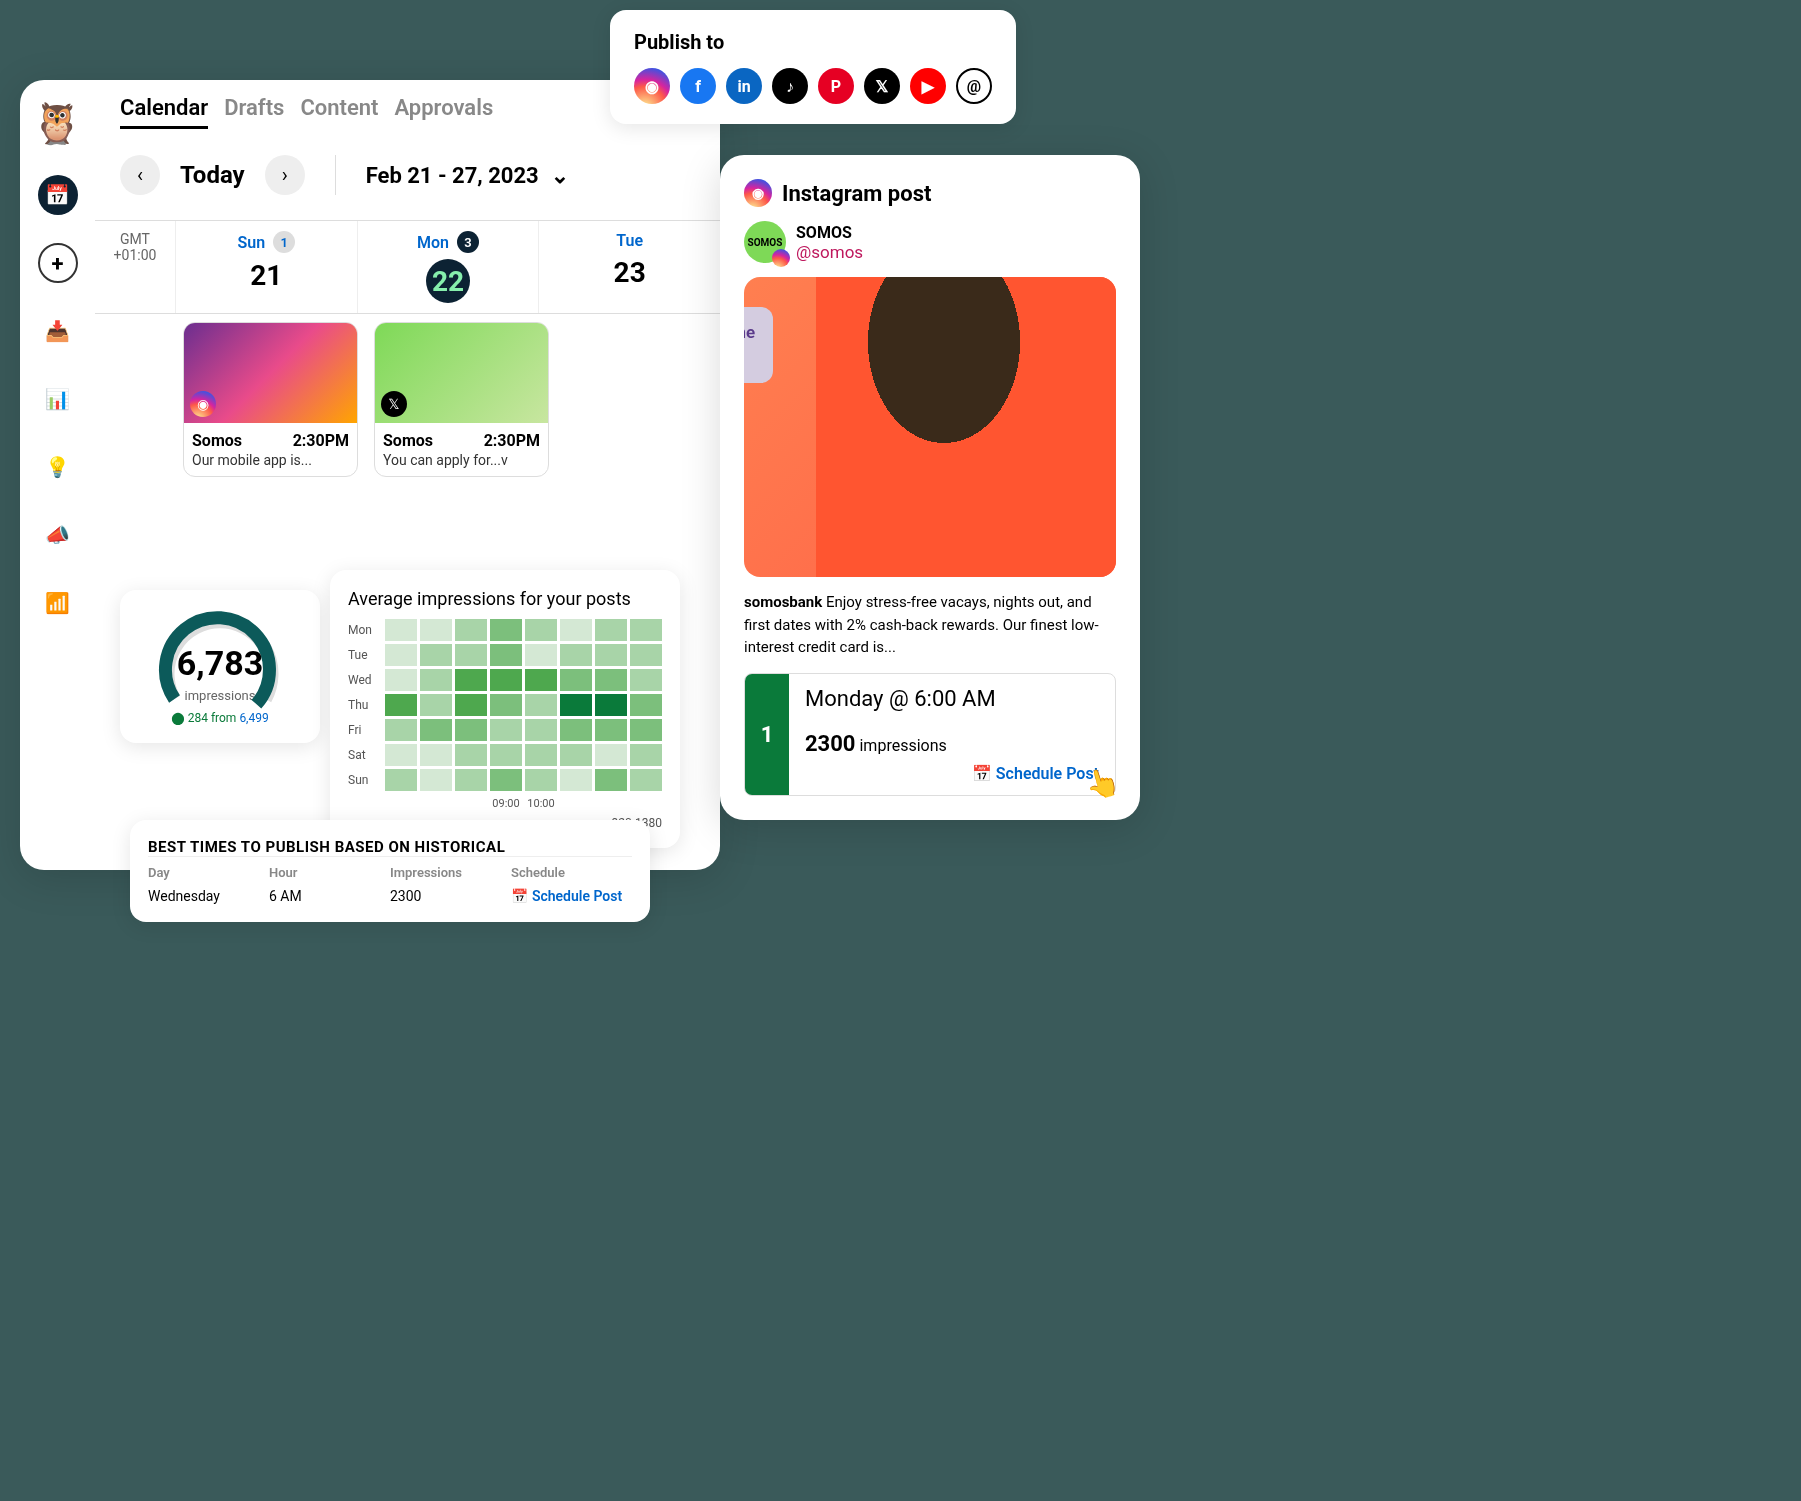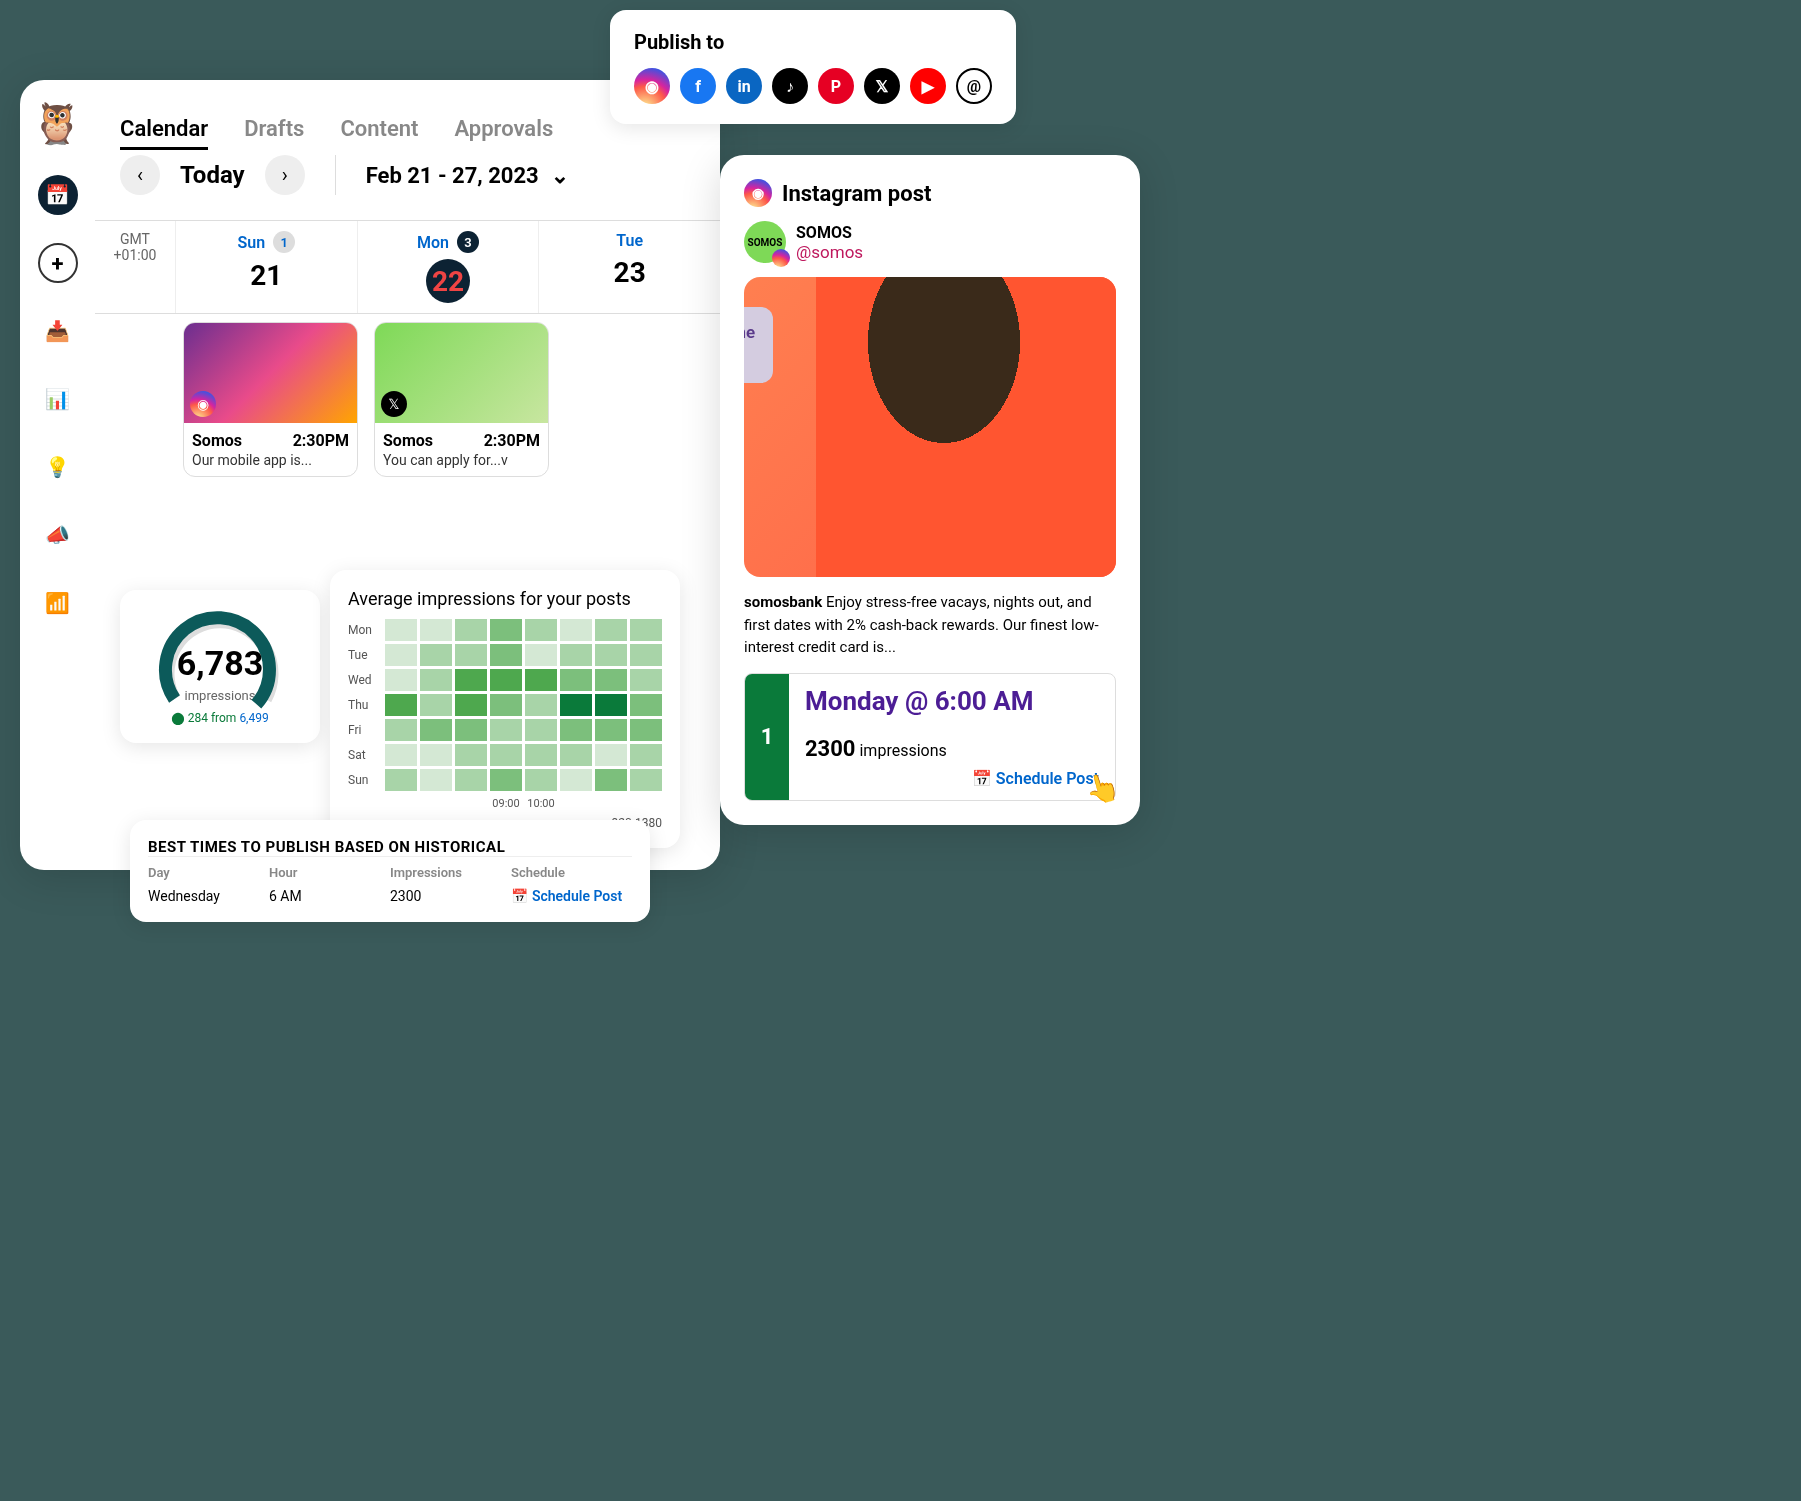--- a/index.html
+++ b/index.html
@@ -3,37 +3,37 @@
 <meta charset="utf-8">
 <style>
 *{box-sizing:border-box;margin:0;padding:0;font-family:-apple-system,BlinkMacSystemFont,"Segoe UI",Roboto,sans-serif}
 body{background:#3a5a5a;width:1201px;height:1001px;position:relative;overflow:hidden}
 .main-card{position:absolute;left:20px;top:80px;width:700px;height:790px;background:#fff;border-radius:24px;box-shadow:0 8px 40px rgba(0,0,0,.15)}
 .sidebar{position:absolute;left:0;top:0;width:75px;height:100%;display:flex;flex-direction:column;align-items:center;padding-top:20px;gap:28px}
 .logo{color:#ff5c35;font-size:40px}
 .nav-icon{width:40px;height:40px;display:flex;align-items:center;justify-content:center;border-radius:50%;cursor:pointer;font-size:20px}
 .nav-icon.active{background:#0c2233;color:#fff}
 .plus-icon{width:40px;height:40px;border:2px solid #333;border-radius:50%;display:flex;align-items:center;justify-content:center;font-size:22px;font-weight:bold}
-.tabs{position:absolute;left:100px;top:36px;display:flex;gap:36px}
+.tabs{position:absolute;left:100px;top:15px;display:flex;gap:16px}
 .tab{font-size:22px;font-weight:600;color:#888;cursor:pointer;padding-bottom:6px}
 .tab.active{color:#000;border-bottom:3px solid #000}
 .date-nav{position:absolute;left:100px;top:75px;display:flex;align-items:center;gap:20px}
 .nav-btn{width:40px;height:40px;background:#eee;border-radius:50%;display:flex;align-items:center;justify-content:center;font-size:20px;cursor:pointer}
 .today{font-size:24px;font-weight:700}
 .divider{width:1px;height:40px;background:#ddd;margin:0 10px}
 .date-range{font-size:22px;font-weight:700;display:flex;align-items:center;gap:12px}
 .cal-grid{position:absolute;left:75px;top:140px;right:0;border-top:1px solid #ddd}
 .cal-header{display:flex;border-bottom:1px solid #ddd}
 .tz{width:80px;padding:10px;font-size:14px;color:#666;text-align:center}
 .day-col{flex:1;text-align:center;padding:10px;border-left:1px solid #eee}
 .day-name{font-size:16px;font-weight:600;color:#0066cc;display:flex;align-items:center;justify-content:center;gap:8px}
 .day-badge{width:22px;height:22px;background:#ddd;border-radius:50%;display:inline-flex;align-items:center;justify-content:center;font-size:13px}
 .day-badge.dark{background:#0c2233;color:#fff}
 .day-num{font-size:28px;font-weight:700;margin-top:6px}
-.day-num.active{background:#0c2233;color:#ef4444;border-radius:50%;width:44px;height:44px;display:inline-flex;align-items:center;justify-content:center}
+.day-num.active{background:#0c2233;color:#86efac;border-radius:50%;width:44px;height:44px;display:inline-flex;align-items:center;justify-content:center}
 .posts-row{display:flex;padding-left:80px}
 .post-card{width:175px;margin:8px;border:1px solid #ddd;border-radius:12px;overflow:hidden;cursor:pointer}
 .post-img{height:100px;background:linear-gradient(135deg,#6b2e8f,#e94b8a,#ffa500);position:relative}
 .post-img.green{background:linear-gradient(135deg,#7ed957,#c8e6a0)}
 .post-net{position:absolute;left:6px;bottom:6px;width:26px;height:26px;border-radius:50%;display:flex;align-items:center;justify-content:center;font-size:14px;color:#fff}
 .post-net.ig{background:radial-gradient(circle at 30% 110%,#fdf497,#fd5949 45%,#d6249f 60%,#285aeb 90%)}
 .post-net.x{background:#000}
 .post-info{padding:8px}
 .post-title{font-weight:700;font-size:16px;display:flex;justify-content:space-between}
 .post-text{font-size:14px;color:#333;margin-top:2px}
@@ -52,21 +52,21 @@
 .prof-name{font-weight:700;font-size:16px}
 .prof-handle{font-size:17px;color:#be185d}
 .preview-img{width:100%;height:300px;background:linear-gradient(135deg,#ff7f50,#ff6347);border-radius:16px;margin-bottom:14px;position:relative;overflow:hidden}
 .person{position:absolute;right:-20px;top:-20px;width:320px;height:340px;background:radial-gradient(ellipse at 40% 25%,#3a2a1a 0%,#3a2a1a 28%,transparent 28%),linear-gradient(#ff5530,#ff5530);border-radius:16px}
 .rec-time{position:absolute;left:-160px;top:30px;background:#d4cce0;color:#5a3a8a;padding:14px 18px;border-radius:12px;font-weight:600;font-size:17px;line-height:1.4}
 .caption{font-size:15px;line-height:1.5;margin-bottom:14px}
 .caption b{font-weight:700}
 .schedule-box{display:flex;border:1px solid #ddd;border-radius:8px;overflow:hidden}
 .sched-num{width:44px;background:#0a7a3a;color:#fff;display:flex;align-items:center;justify-content:center;font-size:22px;font-weight:700}
 .sched-info{flex:1;padding:12px 16px}
-.sched-time{color:#4c1d95;font-size:26px;font-weight:700}
+.sched-time{color:#000000;font-size:22px;font-weight:400}
 .sched-imp{font-size:16px;margin-top:20px}
 .sched-imp b{font-size:22px}
 .sched-btn{color:#0066cc;font-weight:600;font-size:16px;text-align:right;margin-top:8px;cursor:pointer}
 .cursor{position:absolute;right:20px;bottom:20px;font-size:28px;transform:rotate(-15deg)}
 .gauge-card{position:absolute;left:120px;top:590px;width:200px;background:#fff;border-radius:16px;padding:18px;box-shadow:0 4px 20px rgba(0,0,0,.1);text-align:center}
 .gauge{width:130px;height:80px;margin:0 auto;position:relative}
 .gauge svg{width:130px;height:130px}
 .gauge-val{position:absolute;left:0;right:0;top:35px;font-size:34px;font-weight:700}
 .gauge-label{font-size:13px;color:#666}
 .gauge-delta{font-size:12px;color:#0a7a3a;margin-top:8px}

